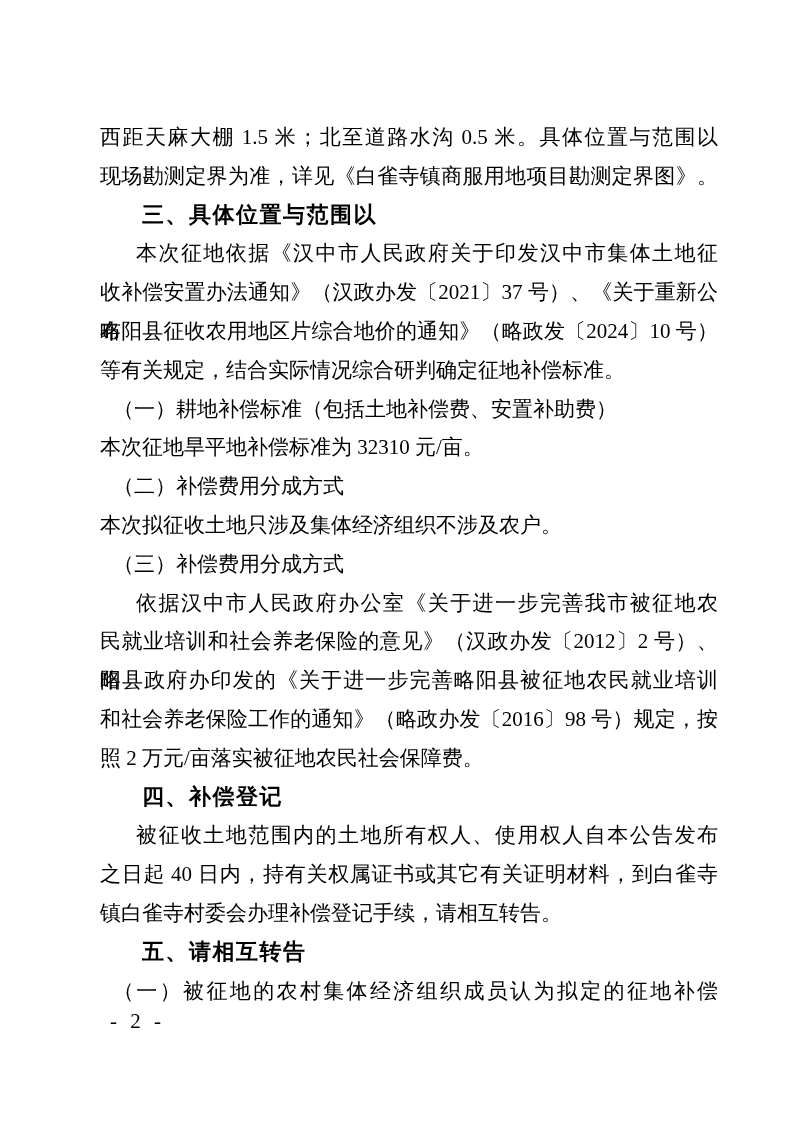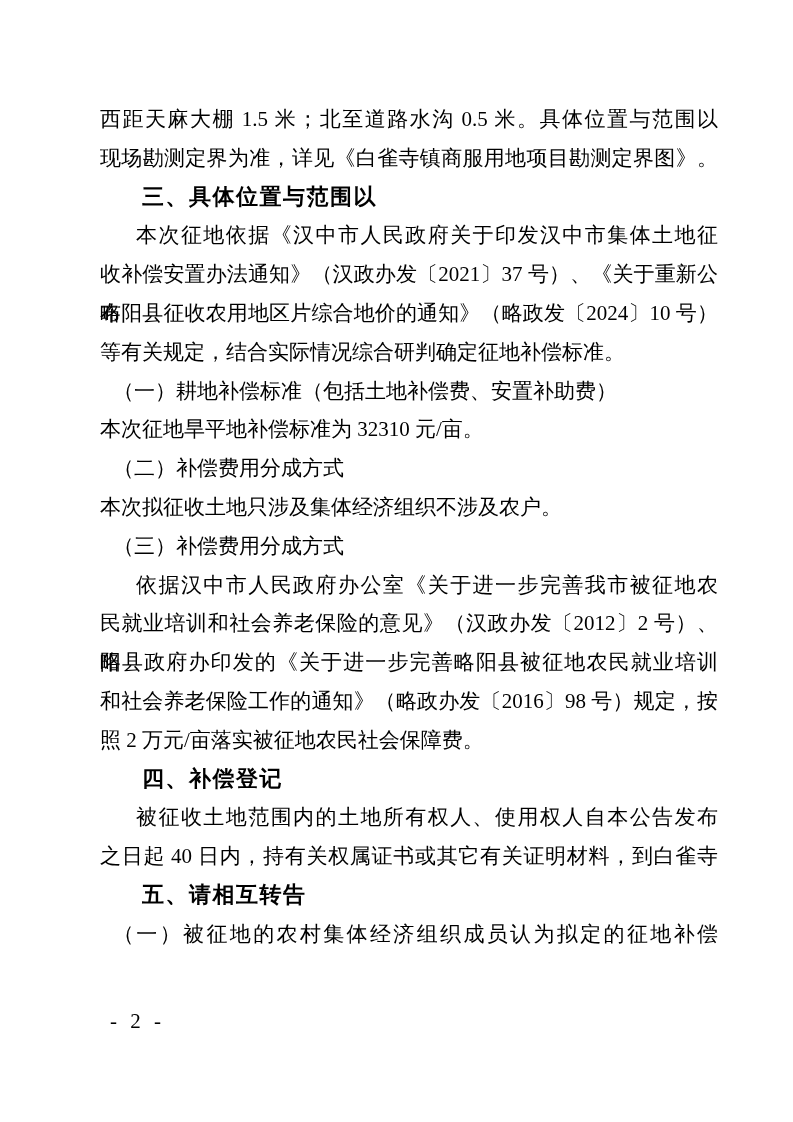--- a/index.html
+++ b/index.html
@@ -10,21 +10,21 @@
   .page {
     position: relative;
     width: 793px;
     height: 1122px;
     background: #ffffff;
     overflow: hidden;
   }
   .content {
     position: absolute;
     left: 100px;
-    top: 100px;
+    top: 118px;
     width: 618px;
   }
   .line {
     font-family: "Liberation Serif", "DejaVu Serif", serif;
     font-size: 21px;
     line-height: 38.8px;
     height: 38.8px;
     color: #000000;
     text-indent: 0;
   }
@@ -74,17 +74,18 @@
       <div class="line body ind-none">本次拟征收土地只涉及集体经济组织不涉及农户。</div>
       <div class="line sub ind-sub">（三）补偿费用分成方式</div>
       <div class="line body ind-body just">依据汉中市人民政府办公室《关于进一步完善我市被征地农</div>
       <div class="line body ind-none just">民就业培训和社会养老保险的意见》（汉政办发〔2012〕2 号）、略</div>
       <div class="line body ind-none just">阳县政府办印发的《关于进一步完善略阳县被征地农民就业培训</div>
       <div class="line body ind-none just">和社会养老保险工作的通知》（略政办发〔2016〕98 号）规定，按</div>
       <div class="line body ind-none">照 2 万元/亩落实被征地农民社会保障费。</div>
       <div class="line h1 ind-head">四、补偿登记</div>
       <div class="line body ind-body just">被征收土地范围内的土地所有权人、使用权人自本公告发布</div>
       <div class="line body ind-none just">之日起 40 日内，持有关权属证书或其它有关证明材料，到白雀寺</div>
+      <div class="line body ind-none">镇白雀寺村委会办理补偿登记手续，请相互转告。</div>
       <div class="line h1 ind-head">五、请相互转告</div>
       <div class="line body ind-sub just">（一）被征地的农村集体经济组织成员认为拟定的征地补偿</div>
     </div>
   <div class="page-num">- 2 -</div>
 </div>
 
 </body></html>

